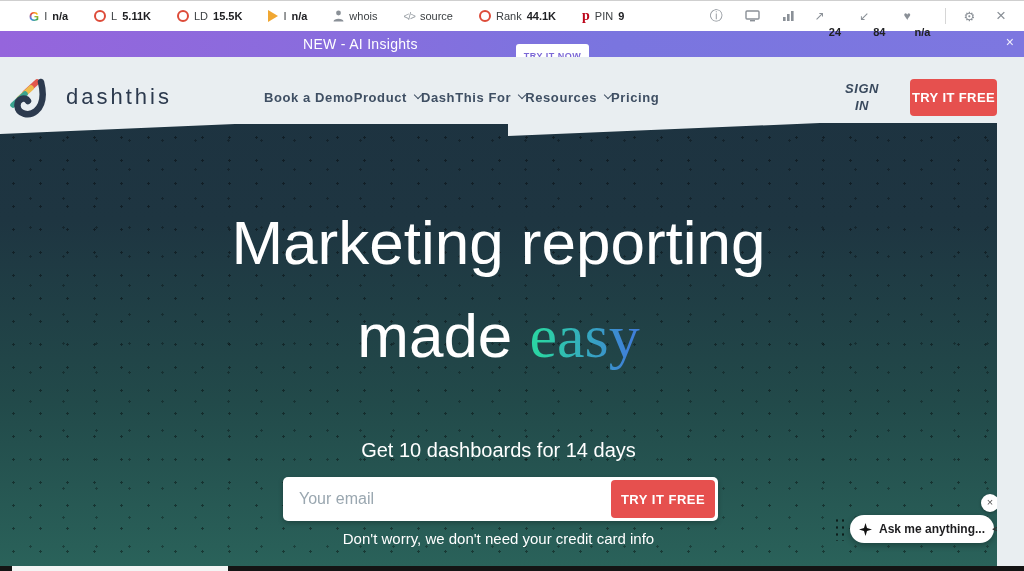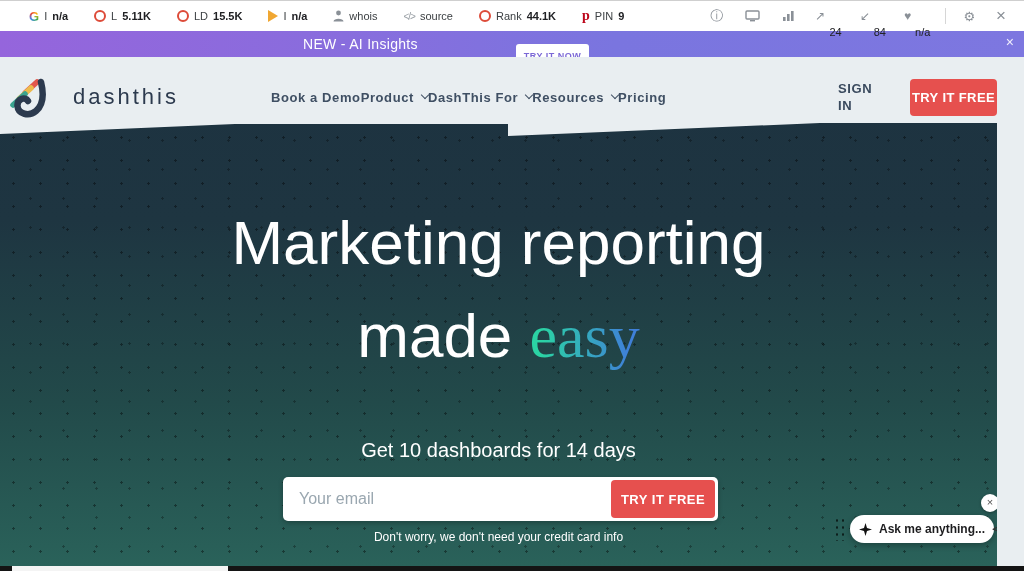--- a/index.html
+++ b/index.html
@@ -17,21 +17,21 @@
   .g-letter { font-weight:700; font-size:13px; background:conic-gradient(from -40deg,#ea4335,#fbbc05,#34a853,#4285f4,#ea4335);
     -webkit-background-clip:text; background-clip:text; color:transparent; }
   .ring { width:12px; height:12px; border:2.5px solid #dd4b39; border-radius:50%; }
   .play-tri { width:0; height:0; border-left:10px solid #f0a732; border-top:6px solid transparent;
     border-bottom:6px solid transparent; }
   .code-glyph { color:#9aa0a6; font-size:10px; letter-spacing:-1px; }
   .pin-letter { color:#bd081c; font-weight:700; font-size:14px; font-family:"Liberation Serif","DejaVu Serif",serif; }
   .tb-icon { color:#8a9097; font-size:13px; padding:0 11px; cursor:pointer; }
   .tb-istat { display:flex; align-items:center; gap:4px; padding:0 9px; cursor:pointer; }
   .tb-istat .glyph { color:#8a9097; font-size:12px; }
-  .tb-istat .num { font-weight:400; color:#202124;margin-top:32px; }
+  .tb-istat .num { font-weight:700; color:#202124;margin-top:32px; }
   .tb-sep { width:1px; height:16px; background:#d6d6d6; margin:0 6px; }
   .tb-close { font-size:17px; color:#8a9097; padding:0 10px; cursor:pointer; }
 
   
   .banner { position:absolute; top:31px; left:0; width:1024px; height:26px; overflow:hidden;
     background:linear-gradient(90deg,#9565dc 0%,#8a6cdd 30%,#7a75df 60%,#7d77e0 100%); z-index:29; }
   .banner-text { position:absolute; left:303px; top:5px; color:#fff; font-size:14px; font-weight:500; letter-spacing:.3px; }
   .banner-btn { position:absolute; left:516px; top:13px; width:73px; height:24px; background:#fff;
     border:none; border-radius:3px; color:#7b68d6; font-size:9px; font-weight:700; letter-spacing:.5px; cursor:pointer; }
   .banner-close { position:absolute; right:10px; top:3px; color:#f0eefc; font-size:14px; cursor:pointer; }
@@ -55,34 +55,34 @@
   .hero-sub { position:absolute; top:382px; left:0; width:997px; text-align:center;
     color:#fff; font-size:20px; font-weight:400; white-space:pre-wrap; }
   .hero-sub b { font-weight:400; }
   .hero-form { position:absolute; top:420px; left:283px; width:435px; height:44px; background:#fff;
     border-radius:5px; box-shadow:0 2px 5px rgba(0,0,0,.25); }
   .hero-email { position:absolute; left:16px; top:6px; width:300px; height:32px; border:none; outline:none;
     font-size:16px; color:#1d4ed8; font-family:inherit; }
   .hero-email::placeholder { color:#9aa7b0; }
   .hero-cta { position:absolute; right:3px; top:3px; width:104px; height:38px; background:#e6504e; border:none;
     border-radius:4px; color:#fff; font-size:13px; font-weight:700; letter-spacing:.5px; cursor:pointer; }
-  .hero-note { position:absolute; top:473px; left:0; width:997px; text-align:center; color:#fff; font-size:12px; }
+  .hero-note { position:absolute; top:473px; left:0; width:997px; text-align:center; color:#fff; font-size:15px; }
 
   
   .nav { position:absolute; top:10px; left:0; width:997px; height:60px; display:flex; align-items:center;
     padding-left:8px; z-index:10; }
-  .logo { display:flex; align-items:center; gap:23px; cursor:pointer; }
+  .logo { display:flex; align-items:center; gap:16px; cursor:pointer; }
   .logo-text { font-size:22px; letter-spacing:3px; color:#2c3a4e; font-weight:500; }
   .menu { display:flex; align-items:center; margin-left:92px; }
   .menu-item { display:flex; align-items:center; font-size:13px; font-weight:600; letter-spacing:.6px;
     color:#3f4f63; cursor:pointer; }
   .chev { width:6px; height:6px; border-right:1.6px solid #3f4f63; border-bottom:1.6px solid #3f4f63;
     transform:rotate(45deg); margin-left:8px; margin-top:-4px; }
-  .signin { margin-left:auto; width:48px; font-size:13px; font-weight:600; letter-spacing:.6px;
-    line-height:17px; color:#3a4a5e; cursor:pointer; }
+  .signin { margin-left:auto; width:48px; text-align:center; font-size:13px; font-weight:600; letter-spacing:.6px;
+    line-height:17px; color:#3a4a5e; cursor:pointer;font-style:italic; }
   .nav-cta { margin-left:24px; width:87px; height:37px; background:#e6504e; border:none; border-radius:4px;
     color:#fff; font-size:13px; font-weight:700; letter-spacing:.4px; line-height:17px; cursor:pointer; }
 
   
   .chat-close { position:absolute; left:981px; top:437px; width:18px; height:18px; border-radius:50%;
     background:#fff; box-shadow:0 1px 3px rgba(0,0,0,.35); color:#555; font-size:11px; line-height:17px;
     text-align:center; cursor:pointer; z-index:20; }
   .chat-handle { position:absolute; left:834px; top:460px; width:14px; height:24px;
     background-image:radial-gradient(circle,#0d1f1c 1px,transparent 1.3px); background-size:6px 7px; cursor:grab; z-index:20; }
   .chat-pill { position:absolute; left:850px; top:458px; width:144px; height:28px; background:#fff;

